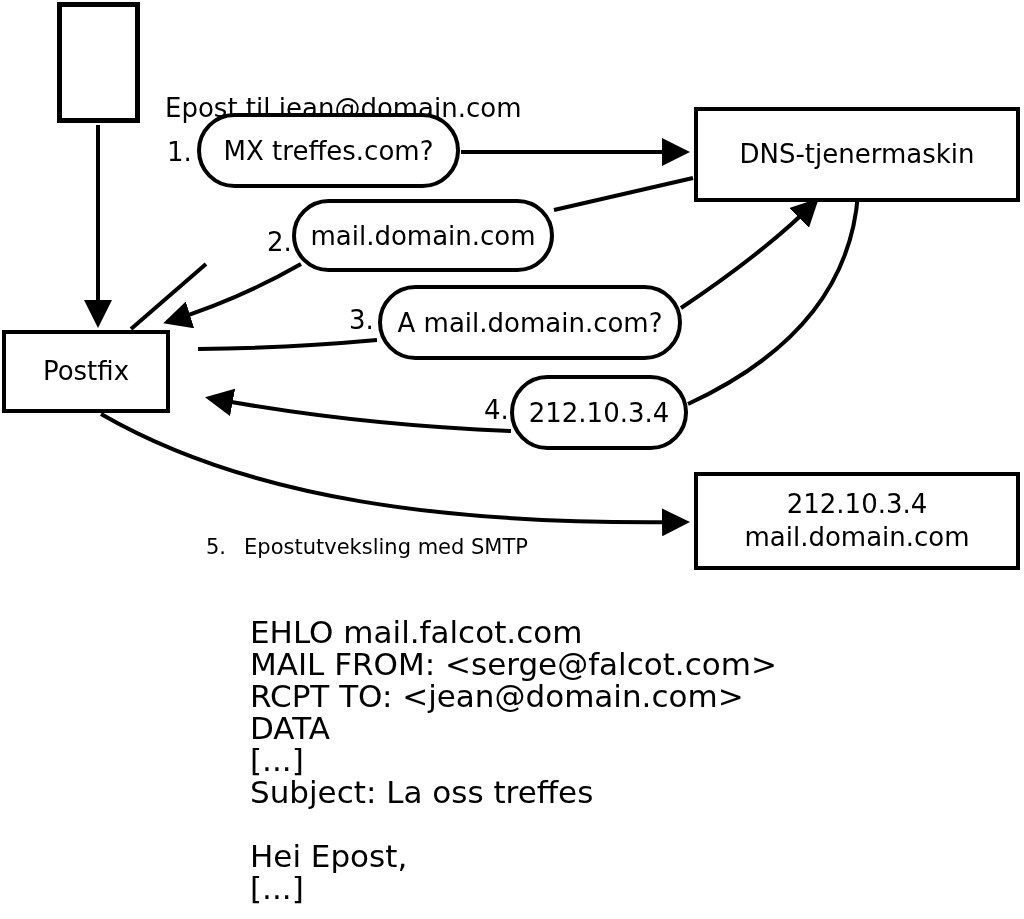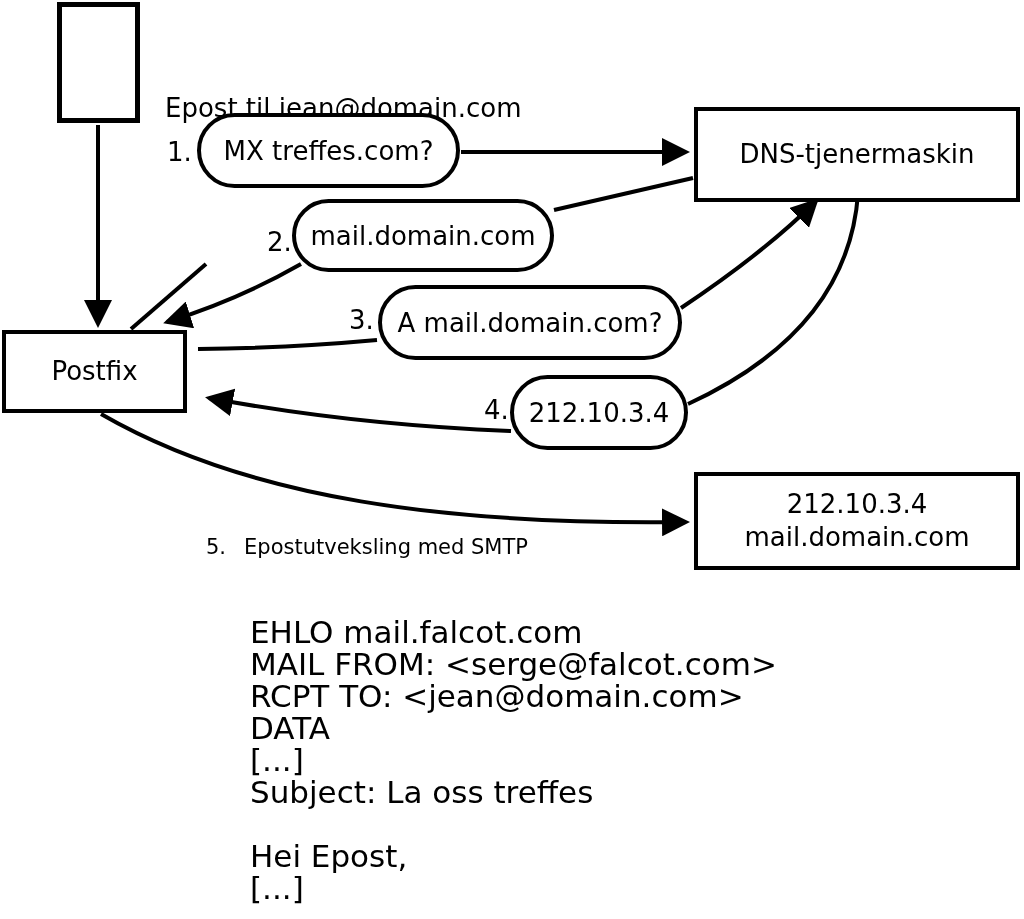--- a/index.html
+++ b/index.html
@@ -15,21 +15,21 @@
   .box{
     position:absolute;
     box-sizing:border-box;
     border:4px solid #000;
     background:#fff;
     display:flex;align-items:center;justify-content:center;
     font-size:26px;line-height:33px;
     text-align:center;
   }
   .box.client{left:57px;top:2px;width:83px;height:121px;border-width:5px;}
-  .box.postfix{left:2px;top:330px;width:185px;height:83px;}
+  .box.postfix{left:2px;top:330px;width:168px;height:83px;}
   .box.dns{left:694px;top:107px;width:326px;height:95px;}
   .box.mailserver{left:694px;top:472px;width:326px;height:98px;flex-direction:column;}
   .pill{
     position:absolute;
     box-sizing:border-box;
     border:4px solid #000;
     border-radius:40px;
     background:#fff;
     display:flex;align-items:center;justify-content:center;
     font-size:26px;

